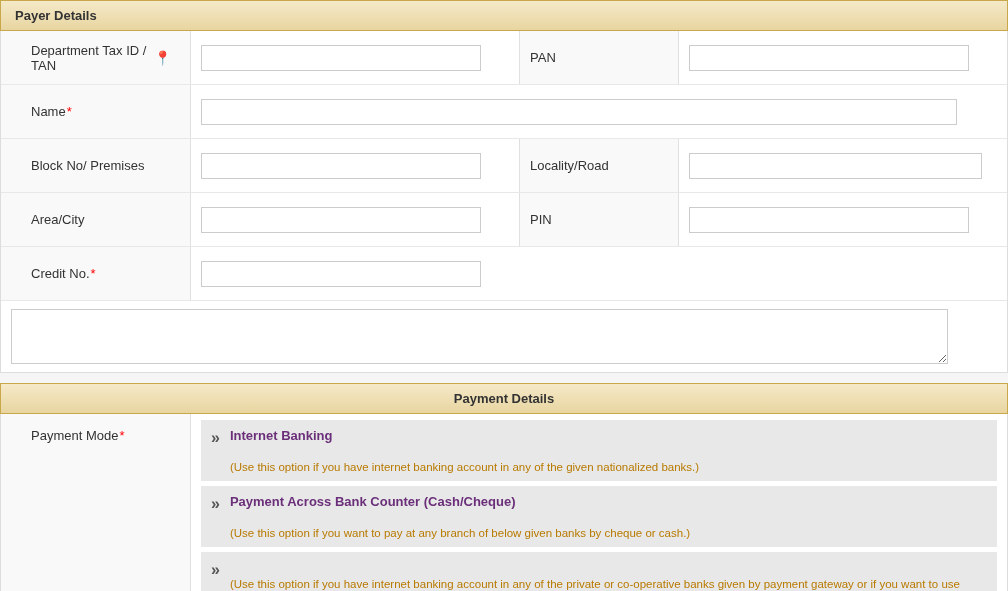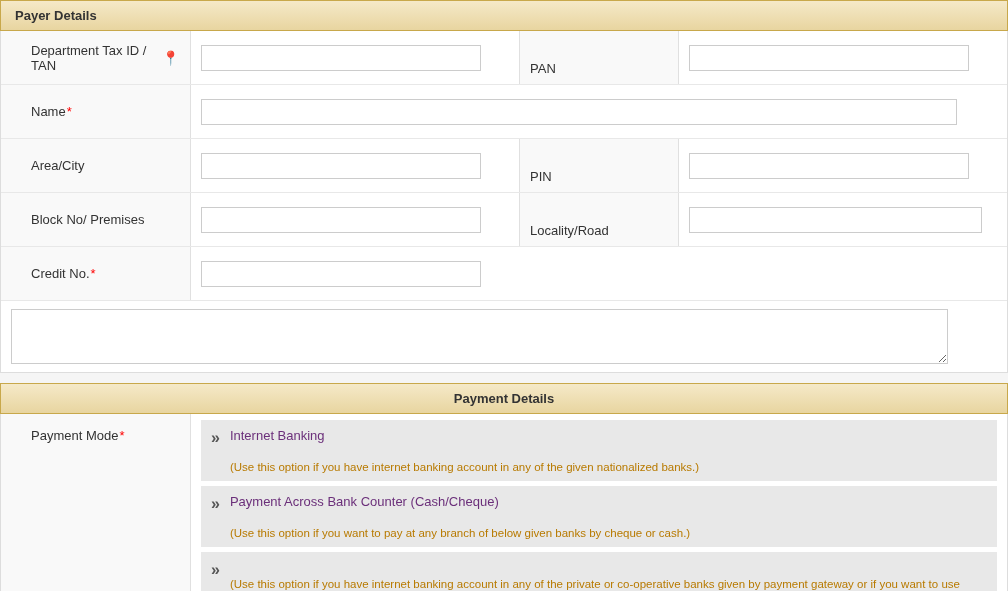--- a/index.html
+++ b/index.html
@@ -32,21 +32,21 @@
       min-height: 54px;
     }
 
     .form-row:last-child {
       border-bottom: none;
     }
 
     .label-cell {
       width: 190px;
       min-width: 190px;
-      padding: 8px 10px 8px 30px;
+      padding: 8px 18px 8px 30px;
       background: #f9f9f9;
       border-right: 1px solid #e0e0e0;
       font-size: 13px;
       color: #333;
       align-self: stretch;
       display: flex;
       align-items: center;
     }
 
     .required-star {
@@ -75,21 +75,21 @@
       width: 160px;
       min-width: 160px;
       padding: 8px 10px;
       background: #f9f9f9;
       border-right: 1px solid #e0e0e0;
       border-left: 1px solid #e0e0e0;
       font-size: 13px;
       color: #333;
       align-self: stretch;
       display: flex;
-      align-items: flex-end;
+      align-items: center;
     }
 
     input[type="text"], textarea {
       border: 1px solid #ccc;
       padding: 5px 7px;
       font-size: 12px;
       color: #333;
       background: #fff;
       outline: none;
     }
@@ -147,21 +147,21 @@
       flex-shrink: 0;
     }
 
     .payment-option-text {
       display: flex;
       flex-direction: column;
     }
 
     .payment-option-title {
       color: #6b2f7a;
-      font-weight: normal;
+      font-weight: bold;
       font-size: 13px;
     }
 
     .payment-option-desc {
       color: #b87a00;
       font-size: 11.5px;
       margin-top: 18px;
     }
 
     .outer-wrapper {
@@ -200,45 +200,45 @@
         <span>Name</span>
           <span class="required-star">*</span>
       </div>
       <div class="field-cell double" style="flex:3;">
         <input type="text" style="width: 95%;">
       </div>
     </div>
 
     <div class="form-row">
       <div class="label-cell">
+        <span>Block No/ Premises</span>
+      </div>
+      <div class="field-cell">
+        <input type="text" class="input-medium" style="">
+      </div>
+      <div class="sub-label-cell">
+        <span>Locality/Road</span>
+      </div>
+      <div class="field-cell">
+        <input type="text" style="width: 95%;">
+      </div>
+    </div>
+
+    <div class="form-row">
+      <div class="label-cell">
         <span>Area/City</span>
       </div>
       <div class="field-cell">
         <input type="text" class="input-medium" style="">
       </div>
       <div class="sub-label-cell">
         <span>PIN</span>
       </div>
       <div class="field-cell">
         <input type="text" class="input-medium" style="">
-      </div>
-    </div>
-
-    <div class="form-row">
-      <div class="label-cell">
-        <span>Block No/ Premises</span>
-      </div>
-      <div class="field-cell">
-        <input type="text" class="input-medium" style="">
-      </div>
-      <div class="sub-label-cell">
-        <span>Locality/Road</span>
-      </div>
-      <div class="field-cell">
-        <input type="text" style="width: 95%;">
       </div>
     </div>
 
     <div class="form-row">
       <div class="label-cell">
         <span>Credit No.</span>
           <span class="required-star"> *</span>
       </div>
       <div class="field-cell">
         <input type="text" class="input-medium" style="">

